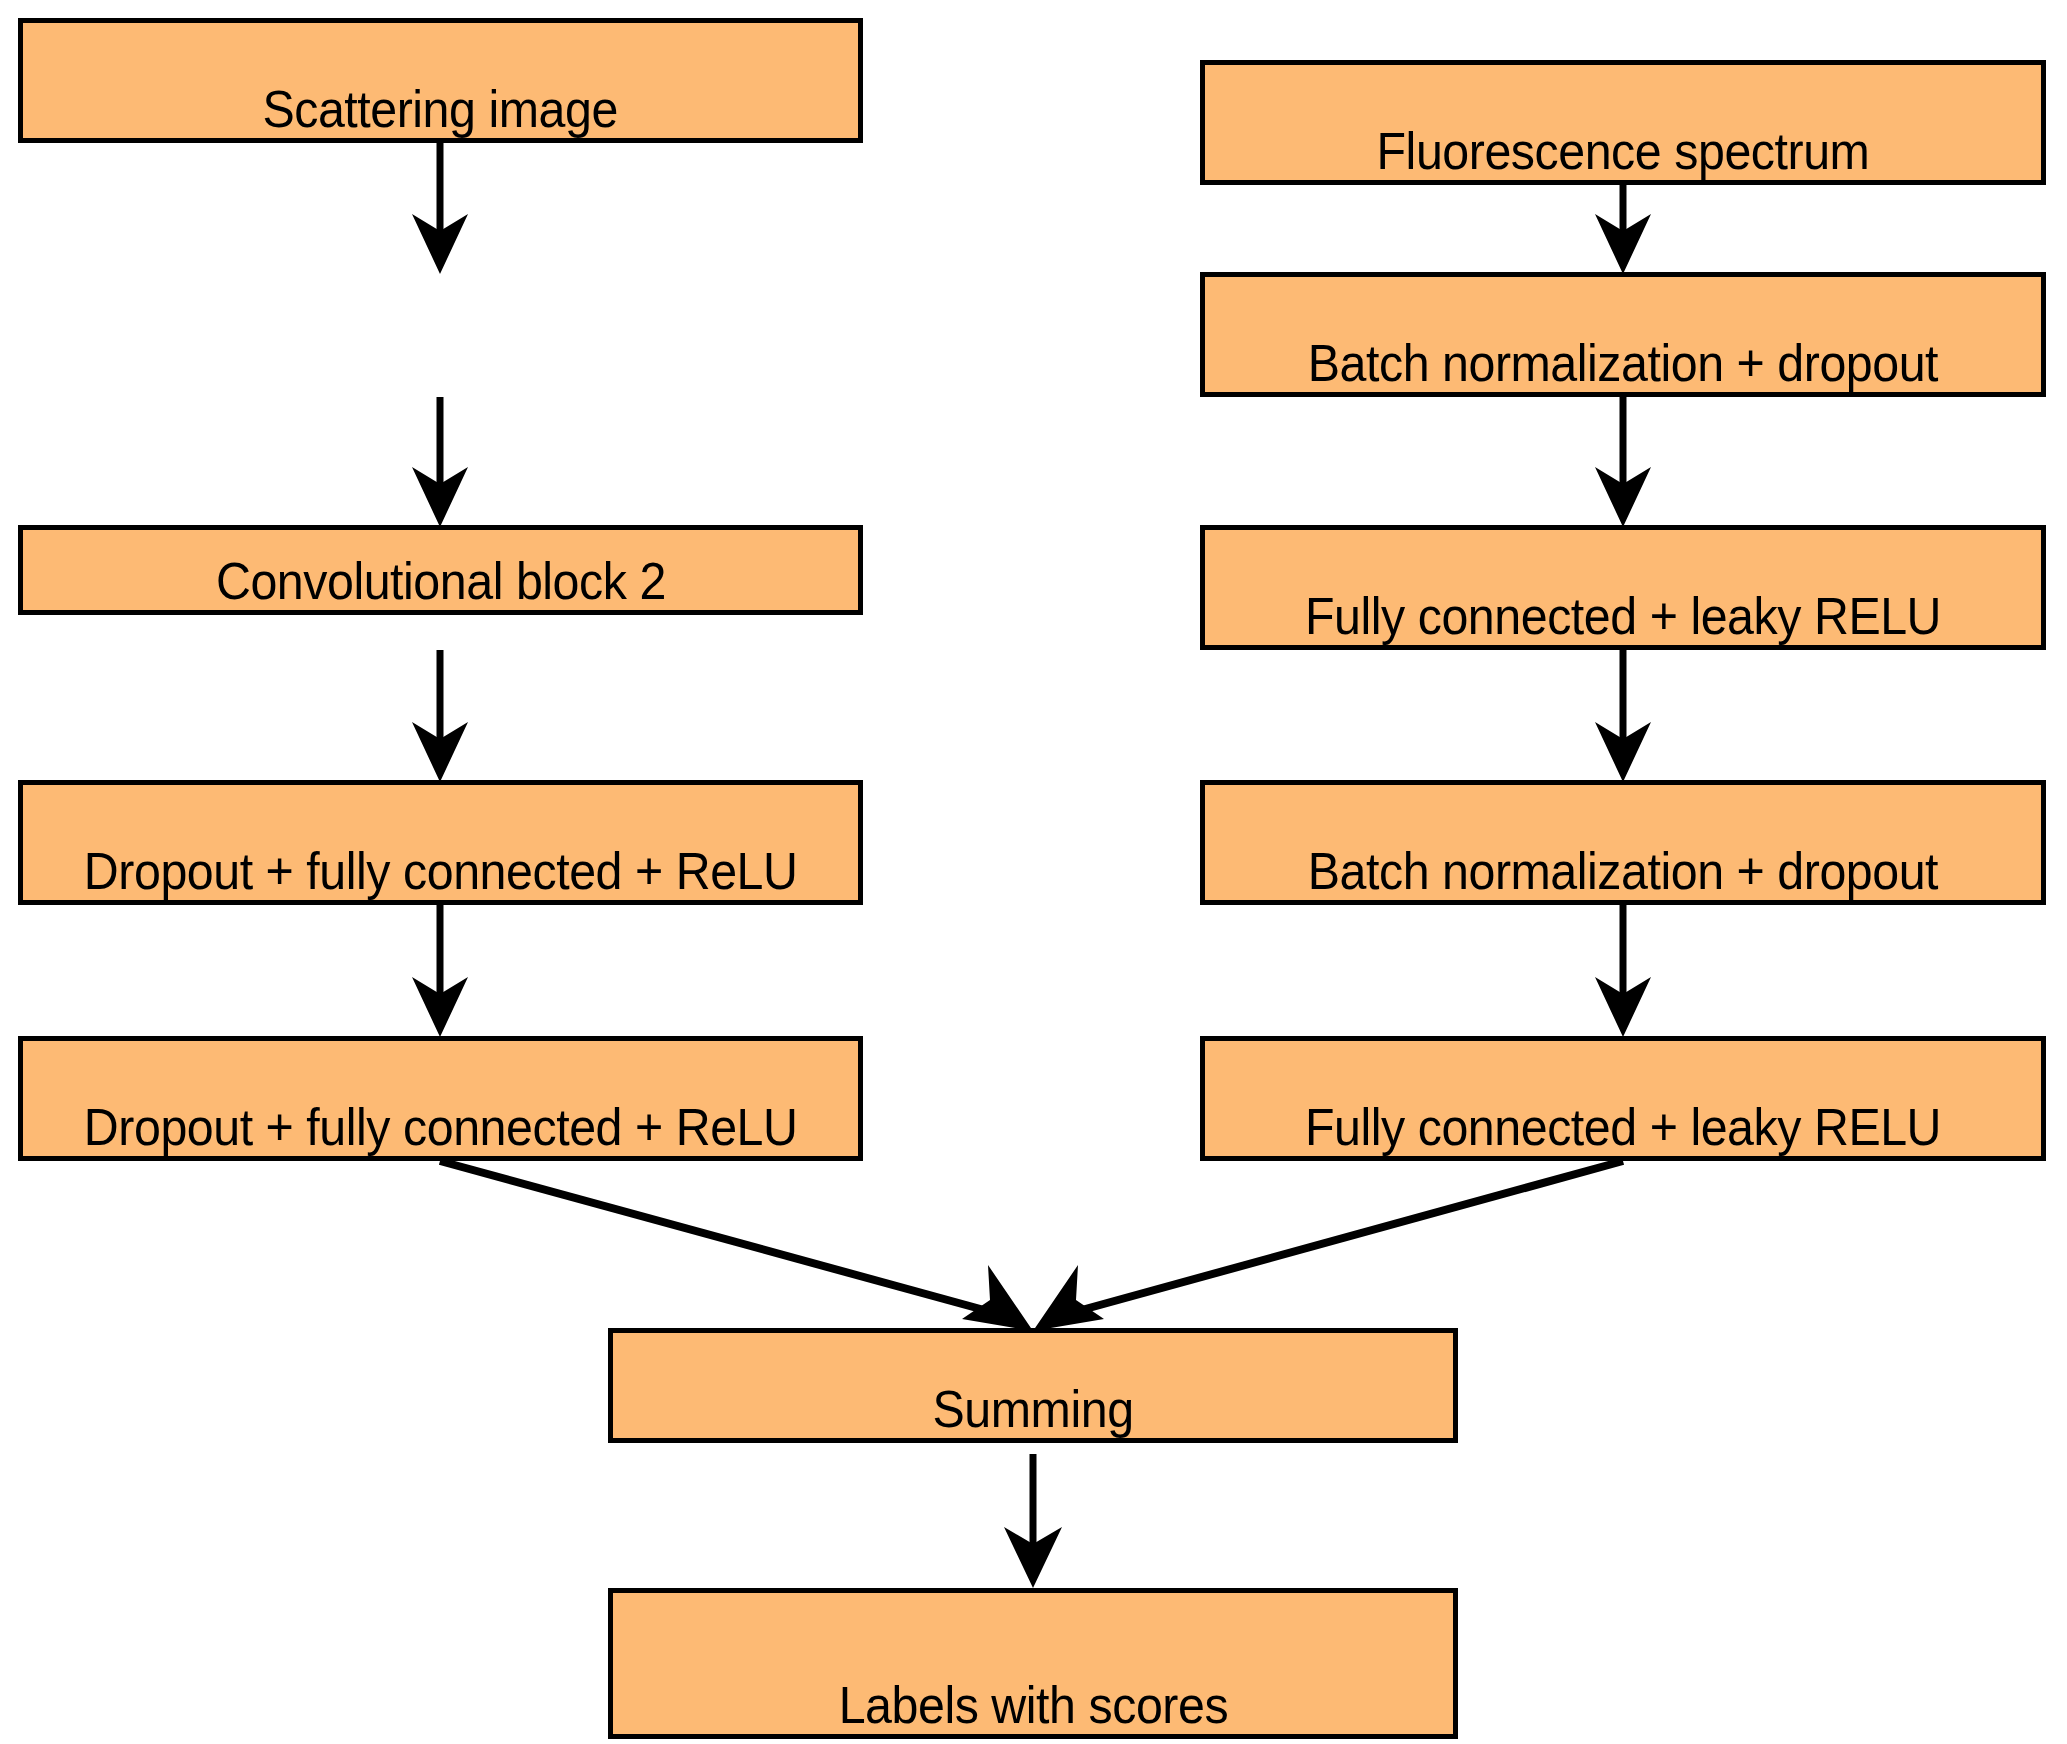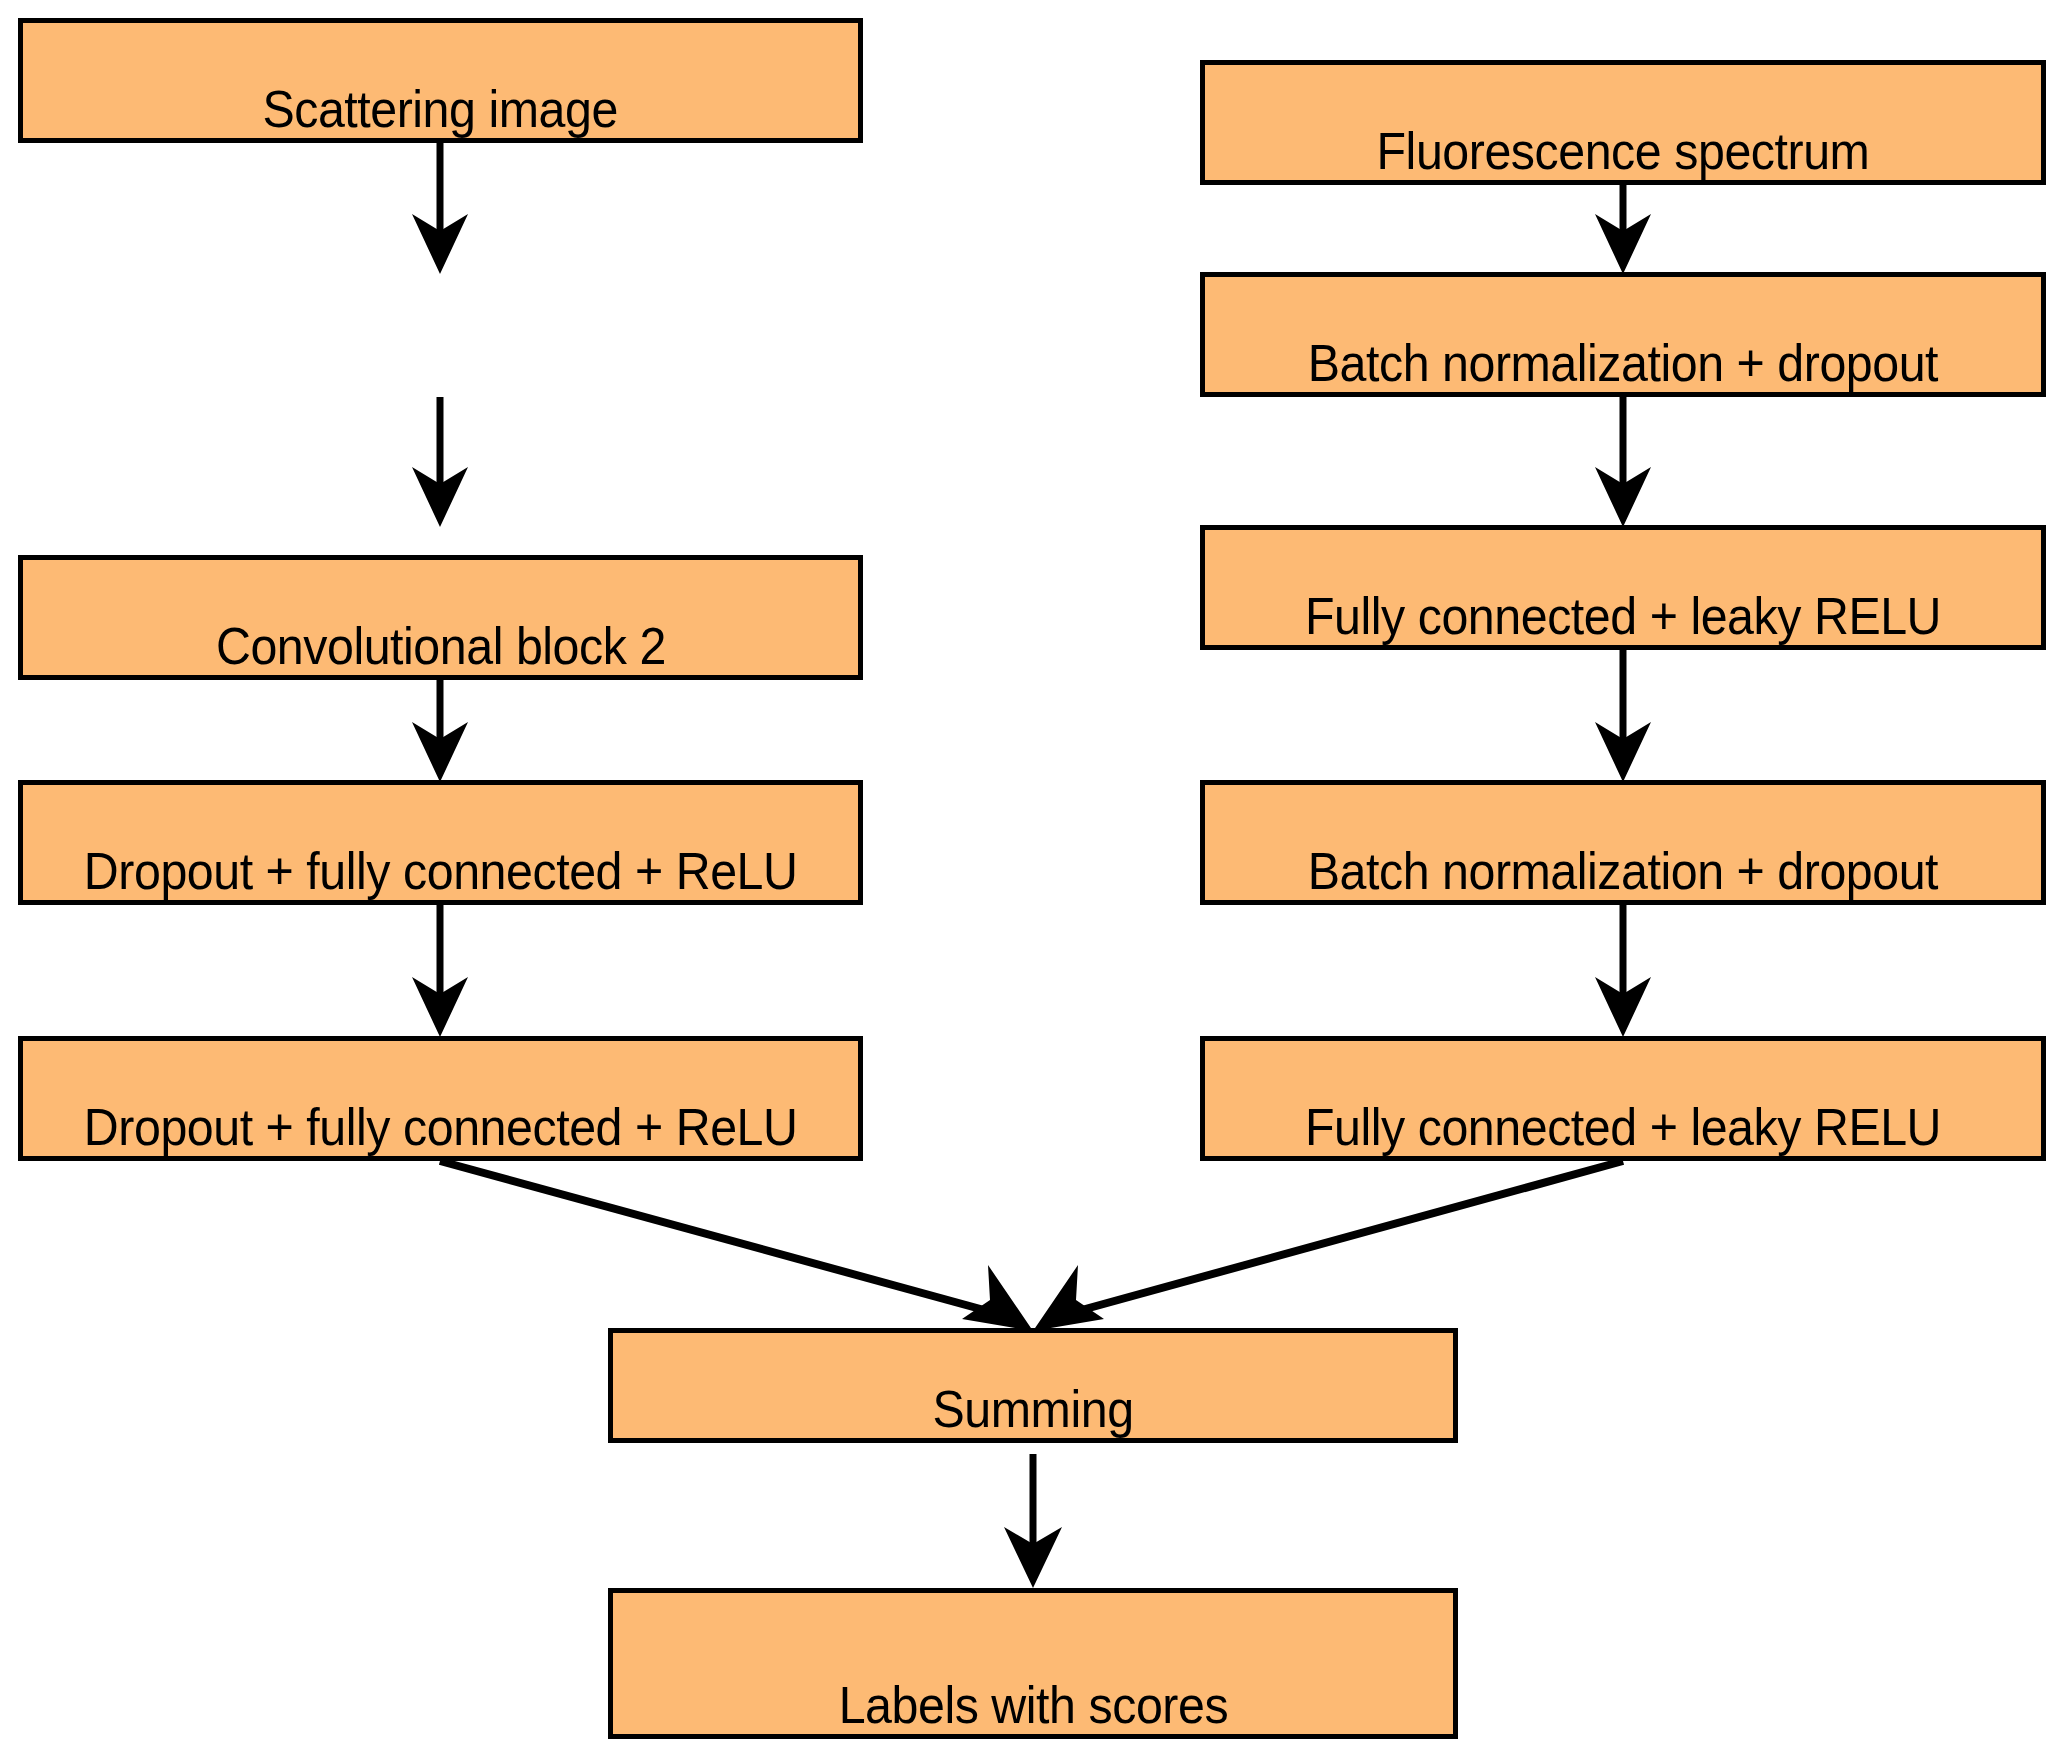--- a/index.html
+++ b/index.html
@@ -102,21 +102,21 @@
       <line x1="1033" y1="1454" x2="1033" y2="1565" stroke="#000" stroke-width="7"></line>
       <path d="M 1033 1588 L 1004 1527 L 1033 1544 L 1062 1527 Z" fill="#000"></path>
     </g>
   </svg>
 
   <div class="node-box" style="left:18px; top:18px; width:845px; height:125px;">
     <span class="node-label">Scattering image</span>
   </div>
 
 
-  <div class="node-box" style="left:18px; top:555px; width:845px; height:125px;">
+  <div class="node-box" style="left:18px; top:525px; width:845px; height:90px;">
     <span class="node-label">Convolutional block 2</span>
   </div>
 
   <div class="node-box" style="left:18px; top:780px; width:845px; height:125px;">
     <span class="node-label">Dropout + fully connected + ReLU</span>
   </div>
 
   <div class="node-box" style="left:18px; top:1036px; width:845px; height:125px;">
     <span class="node-label">Dropout + fully connected + ReLU</span>
   </div>

